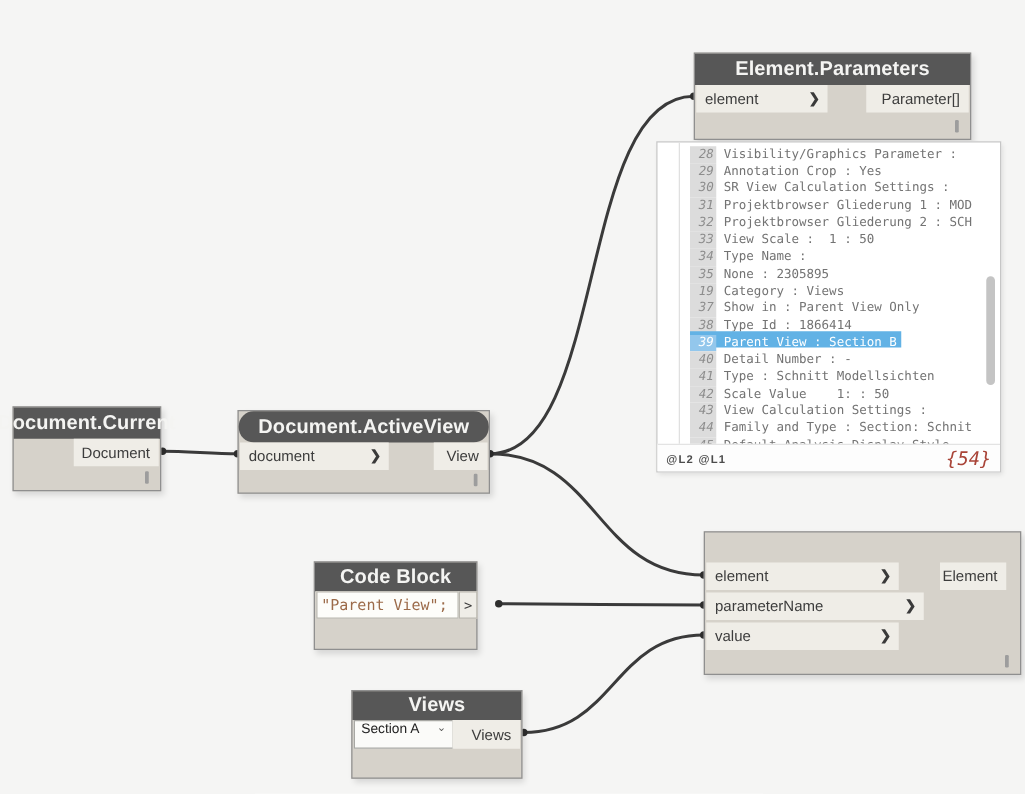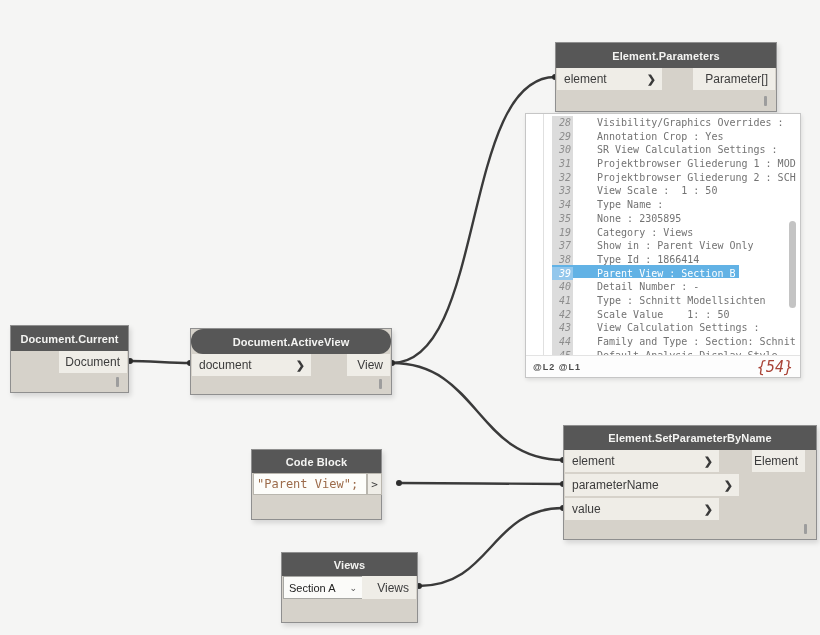--- a/index.html
+++ b/index.html
@@ -12,21 +12,21 @@
   #wires { position:absolute; left:0; top:0; width:820px; height:635px; }
 
   
   .node {
     position:absolute; background:#d6d2ca; border:1px solid #8f8f8f;
     box-shadow:2px 3px 5px rgba(0,0,0,0.13);
   }
   .node-header {
     position:absolute; left:0; right:0; top:0;
     background:#575757; color:#f4f4f2;
-    font-size:11px; font-weight:bold;
+    font-size:16px; font-weight:bold;
     display:flex; align-items:center; justify-content:center;
     letter-spacing:0.1px;
   }
   .pbox {
     position:absolute; background:#efede7; color:#3c3c3c;
     font-size:12px; display:flex; align-items:center;
   }
   .pbox.in  { justify-content:space-between; padding:0 6px 0 7px; }
   .pbox.out { justify-content:flex-end; padding:0 7px; }
   .chev { font-size:11px; font-weight:bold; color:#3a3a3a; line-height:1; }
@@ -40,42 +40,42 @@
     color:#9c6b4a; display:flex; align-items:center; padding:0 3px;
     white-space:pre;
   }
   .codeport {
     position:absolute; background:#efede7; border:1px solid #b9b6ae;
     font-family:"DejaVu Sans Mono", monospace; font-size:11px; color:#3c3c3c;
     display:flex; align-items:center; justify-content:center;
   }
   .dropdown {
     position:absolute; background:#fbfbf9; border:1px solid #a8a8a4;
-    font-size:11px; color:#222; display:flex; align-items:center;
+    font-size:11px; color:#222; display:flex; align-items:flex-start;
     justify-content:space-between; padding:0 5px;
   }
   .dd-chev { font-size:9px; color:#555; }
 
   
   #preview {
     position:absolute; left:525px; top:113px; width:276px; height:265px;
     background:#ffffff; border:1px solid #c6c6c6;
     box-shadow:1px 2px 4px rgba(0,0,0,0.10);
     font-family:"DejaVu Sans Mono", monospace;
   }
   #preview-rows {
     position:absolute; left:0; right:0; top:0; height:242px; overflow:hidden;
   }
   .guide { position:absolute; left:17px; top:0; height:242px; width:1px; background:#e0e0e0; }
   .prow { height:13.7px; line-height:13.7px; padding-left:26px; white-space:pre; }
   .rowline { display:inline-block; height:13.7px; }
   .badge {
     display:inline-block; min-width:21px; text-align:right; padding:0 2px;
     background:#dcdcdc; color:#8d8d8d; font-style:italic; font-size:10px;
-    margin-right:24px;
+    margin-right:6px;
   }
   .ptext { font-size:10px; color:#737373; white-space:pre; }
   .prow.hl .rowline { background:#62b2e5; padding-right:4px; }
   .prow.hl .badge  { background:#93c7ec; color:#ffffff; }
   .prow.hl .ptext  { color:#ffffff; }
   #preview-footer {
     position:absolute; left:0; right:0; bottom:0; height:22px;
     border-top:1px solid #e3e3e3; background:#fdfdfd;
     display:flex; align-items:center; justify-content:space-between;
     padding:0 7px;
@@ -143,21 +143,20 @@
     <div class="pin"></div>
   </div>
 
   <div class="node" style="left:251px; top:449px; width:131px; height:71px;">
     <div class="node-header" style="height:23px;">Code Block</div>
     <div class="codebox" style="left:1px; top:23px; width:114px; height:22px;">"Parent View";</div>
     <div class="codeport" style="left:115px; top:23px; width:15px; height:22px;">&gt;</div>
   </div>
 
   <div class="node" style="left:563px; top:425px; width:254px; height:115px;">
-    <div class="node-header" style="height:24px;">Element.SetParameterByName</div>
     <div class="pbox in" style="left:1px; top:24px; width:154px; height:22px;">
       <span>element</span>
       <span class="chev">❯</span>
     </div>
     <div class="pbox in" style="left:1px; top:48px; width:174px; height:22px;">
       <span>parameterName</span>
       <span class="chev">❯</span>
     </div>
     <div class="pbox in" style="left:1px; top:72px; width:154px; height:22px;">
       <span>value</span>
@@ -176,21 +175,21 @@
       <span class="dd-chev">⌄</span>
     </div>
     <div class="pbox out" style="right:1px; top:23px; width:54px; height:23px;">
       <span>Views</span>
     </div>
   </div>
 
   <div id="preview">
     <div id="preview-rows">
       <div class="guide"></div>
-    <div class="prow"><span class="rowline"><span class="badge">28</span><span class="ptext">Visibility/Graphics Overrides : </span></span></div>
+    <div class="prow"><span class="rowline"><span class="badge">28</span><span class="ptext">Visibility/Graphics Parameter : </span></span></div>
         <div class="prow"><span class="rowline"><span class="badge">29</span><span class="ptext">Annotation Crop : Yes</span></span></div>
         <div class="prow"><span class="rowline"><span class="badge">30</span><span class="ptext">SR View Calculation Settings : </span></span></div>
         <div class="prow"><span class="rowline"><span class="badge">31</span><span class="ptext">Projektbrowser Gliederung 1 : MOD</span></span></div>
         <div class="prow"><span class="rowline"><span class="badge">32</span><span class="ptext">Projektbrowser Gliederung 2 : SCH</span></span></div>
         <div class="prow"><span class="rowline"><span class="badge">33</span><span class="ptext">View Scale :  1 : 50</span></span></div>
         <div class="prow"><span class="rowline"><span class="badge">34</span><span class="ptext">Type Name : </span></span></div>
         <div class="prow"><span class="rowline"><span class="badge">35</span><span class="ptext">None : 2305895</span></span></div>
         <div class="prow"><span class="rowline"><span class="badge">19</span><span class="ptext">Category : Views</span></span></div>
         <div class="prow"><span class="rowline"><span class="badge">37</span><span class="ptext">Show in : Parent View Only</span></span></div>
         <div class="prow"><span class="rowline"><span class="badge">38</span><span class="ptext">Type Id : 1866414</span></span></div>

